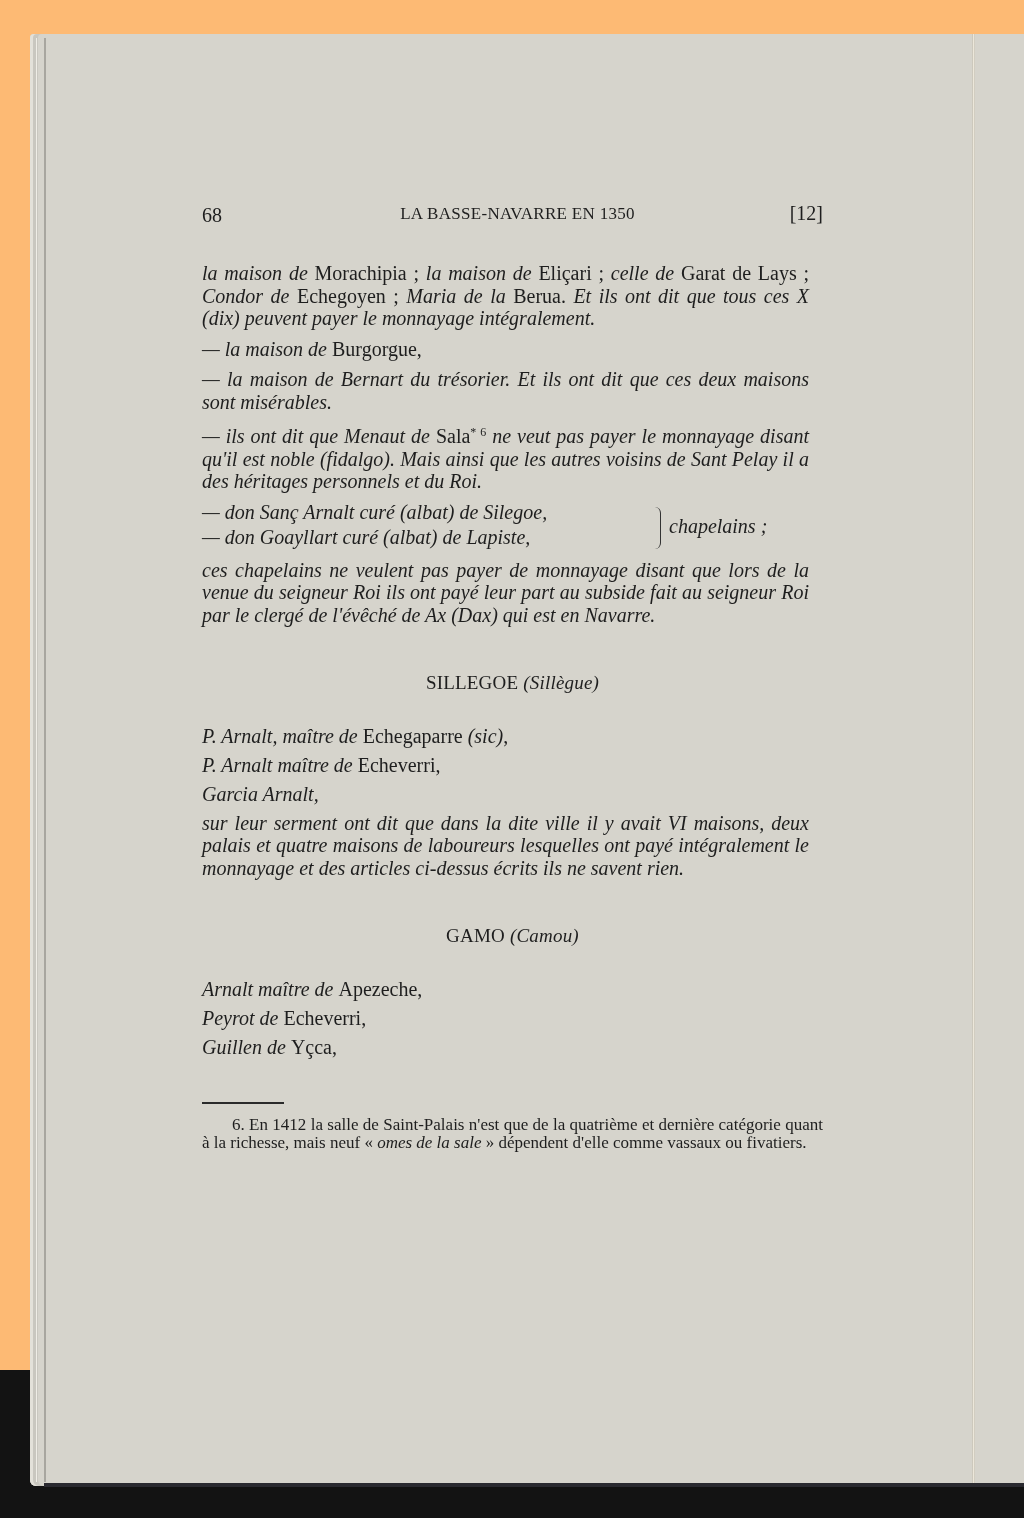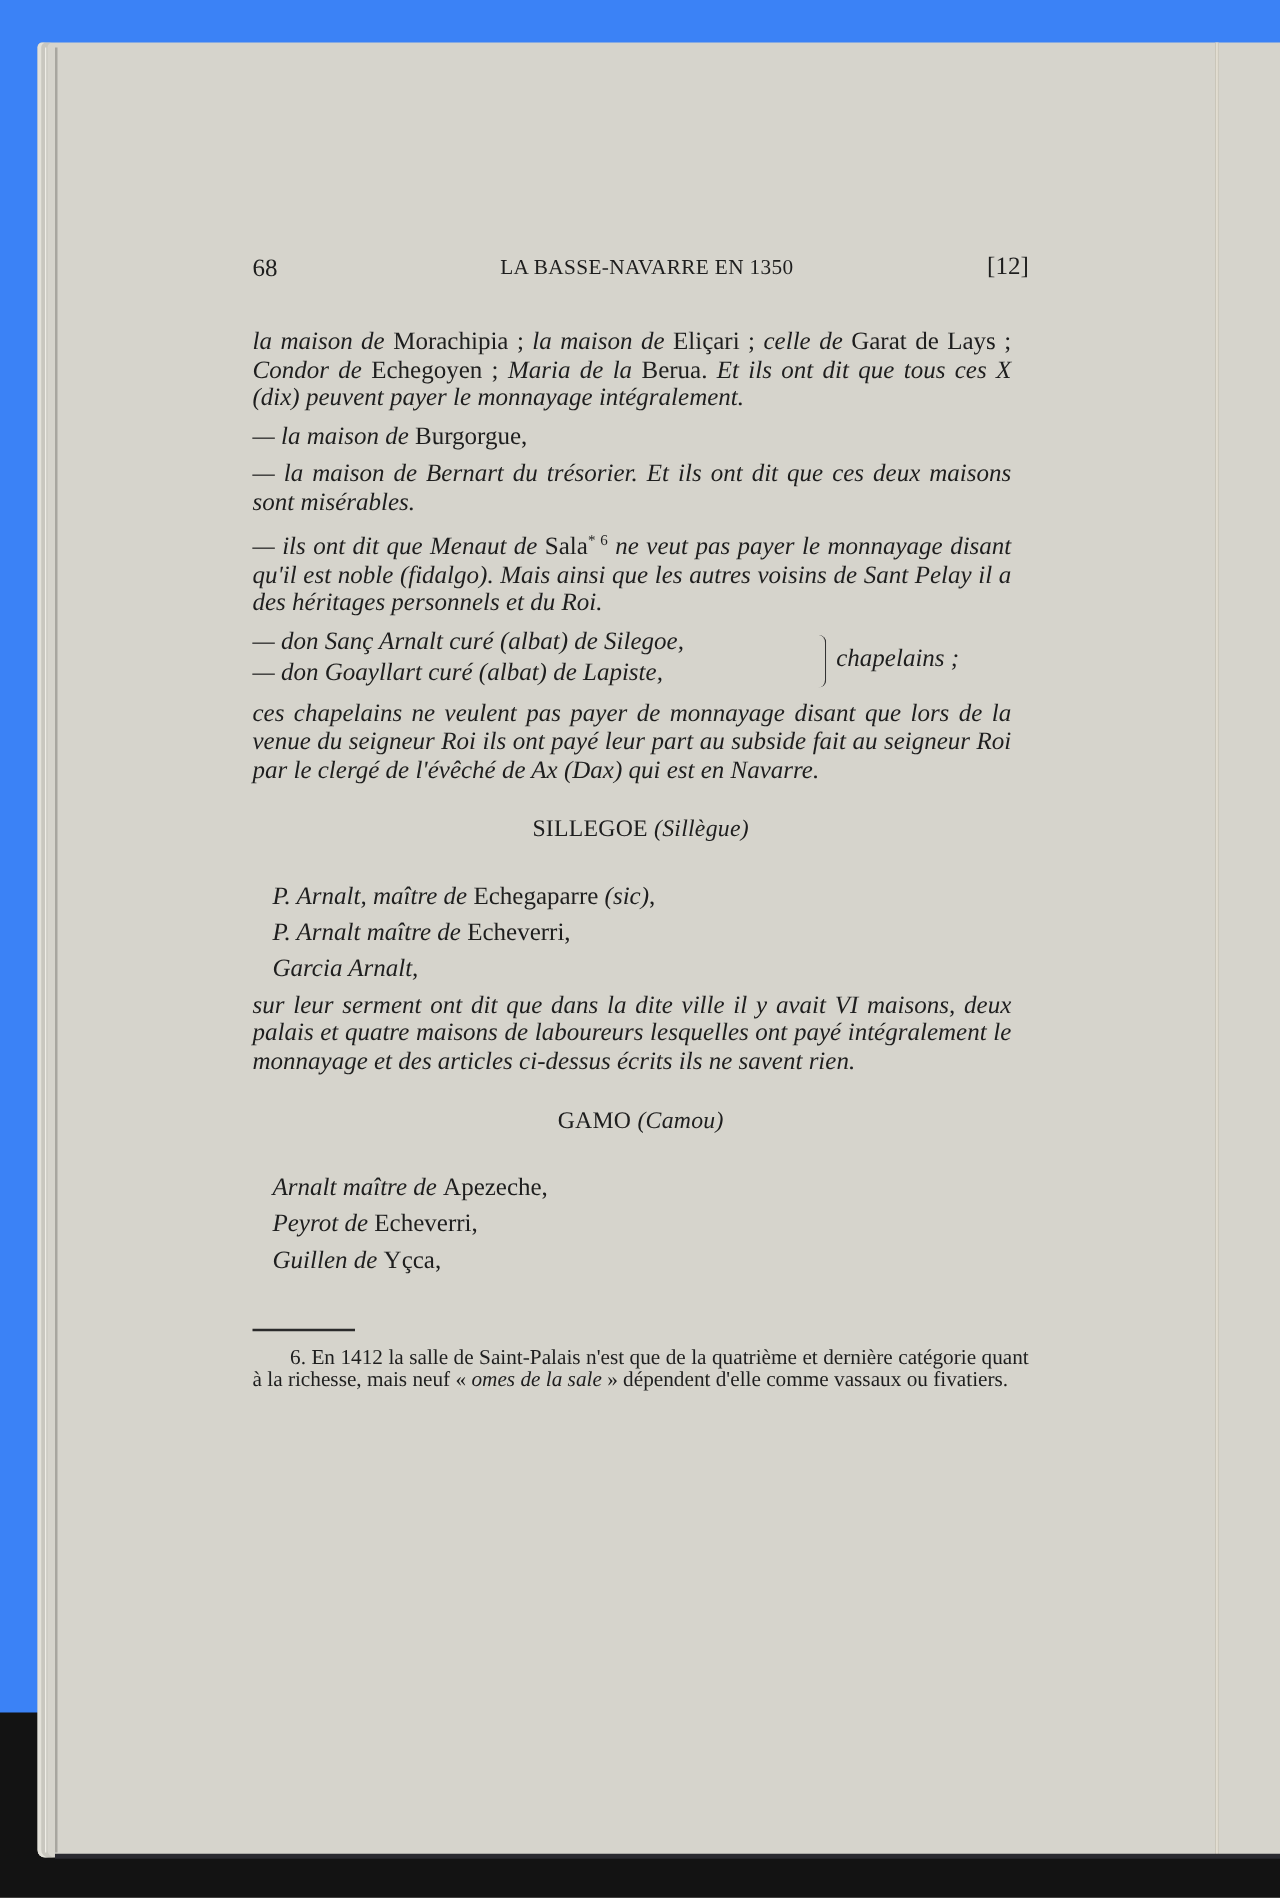--- a/index.html
+++ b/index.html
@@ -7,21 +7,21 @@
       padding: 0;
       width: 1024px;
       height: 1518px;
       overflow: hidden;
       background: #131313;
     }
     .scan {
       position: relative;
       width: 1024px;
       height: 1370px;
-      background: #3b82f6;
+      background: #fdba74;
     }
     .page {
       position: absolute;
       left: 30px;
       top: 34px;
       width: 1010px;
       height: 1452px;
       background: #d6d4cc;
       border-radius: 4px 0 0 6px;
       box-shadow: inset 3px 0 0 #e3e1d9, inset 8px 0 0 #c9c7bf;
@@ -108,25 +108,25 @@
     }
     .brace-label {
       position: absolute;
       left: 467px;
       top: 14px;
     }
 
     .section-title {
       text-align: center;
       font-size: 19px;
-      margin: 26px 0 30px 0;
+      margin: 46px 0 30px 0;
       letter-spacing: 0.2px;
     }
     .list-line {
-      margin: 0 0 5px 16px;
+      margin: 0 0 5px 0;
       height: 24px;
       line-height: 22.5px;
     }
     .footnote-rule {
       width: 82px;
       height: 2px;
       background: #2a2a2a;
       margin-top: 42px;
     }
     .footnote {

